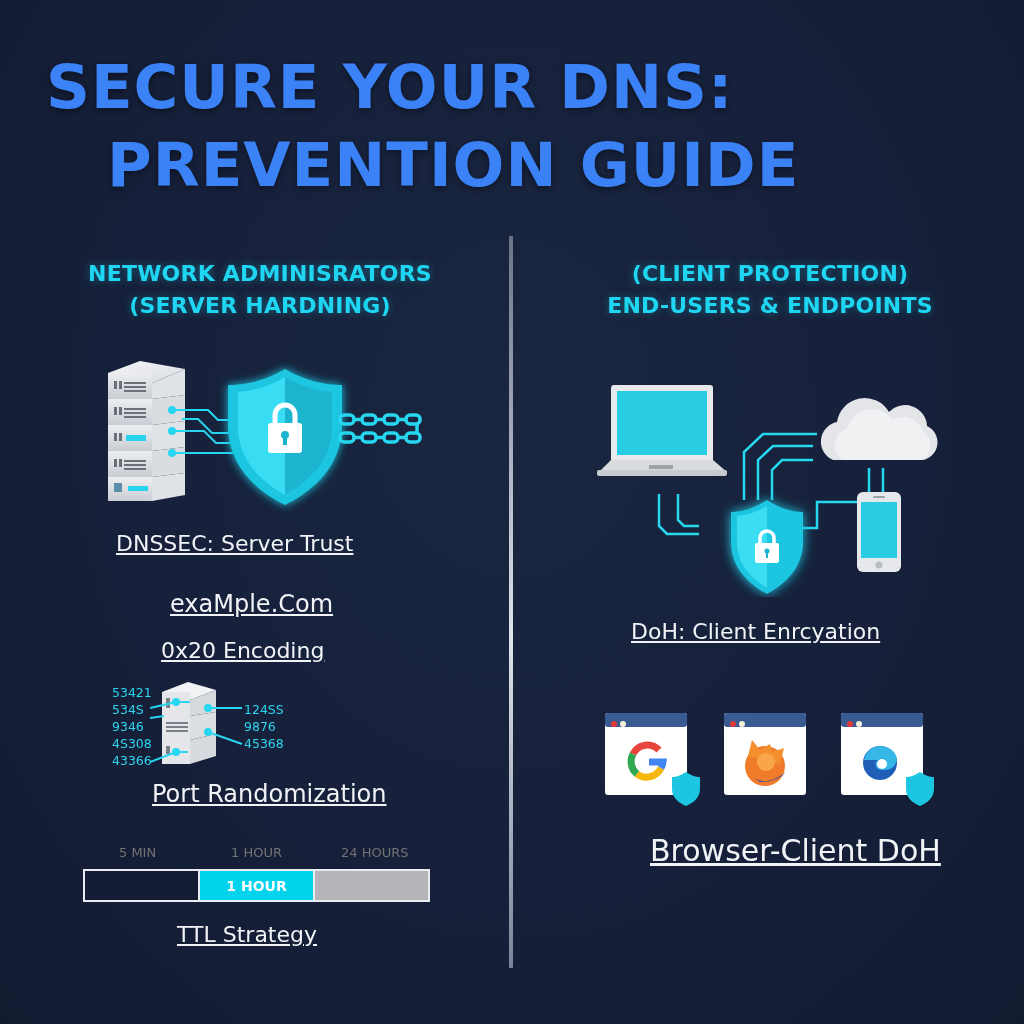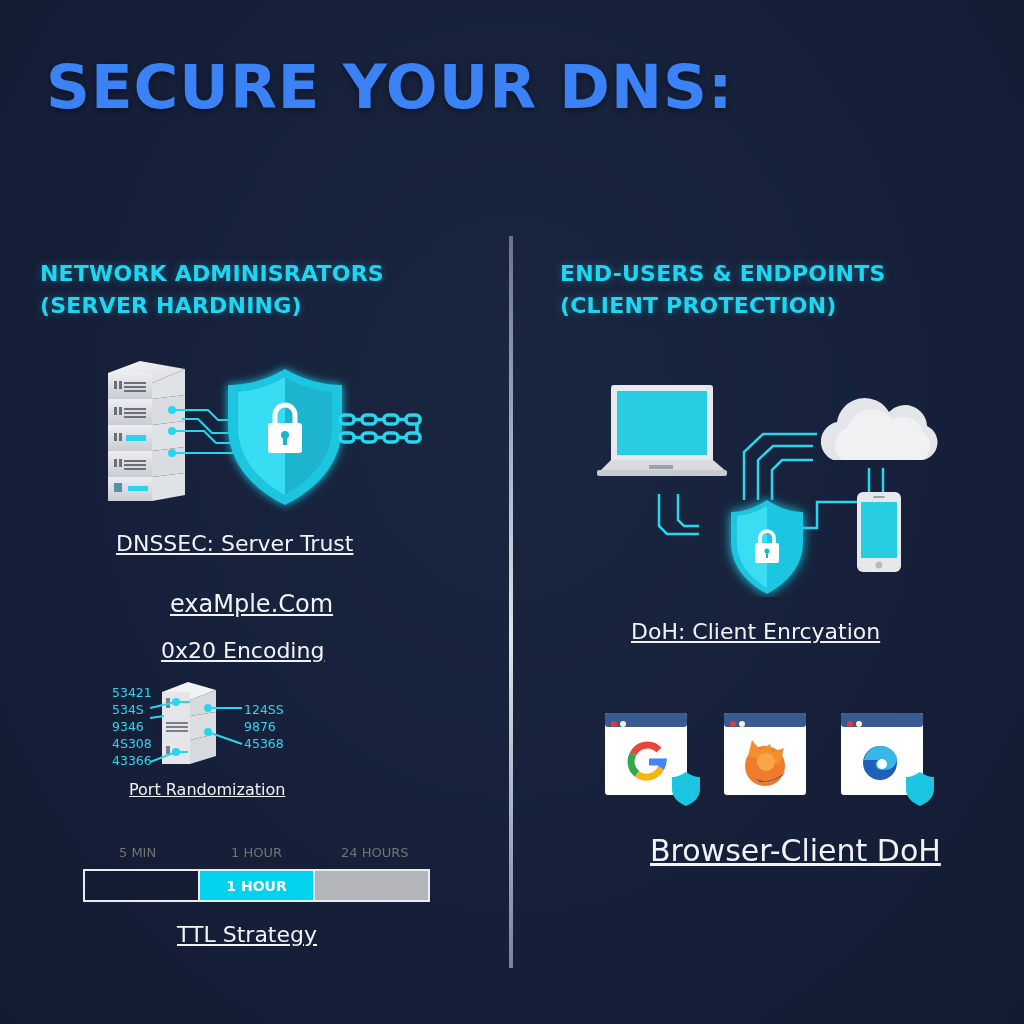--- a/index.html
+++ b/index.html
@@ -20,21 +20,21 @@
     .title .l1 { display: block; padding-left: 46px; }
     .title .l2 { display: block; padding-left: 107px; }
 
     .divider {
       position: absolute; left: 509px; top: 236px; width: 4px; height: 732px;
       background: linear-gradient(180deg, #6b7487 0%, #c9d0dc 45%, #dfe4ec 55%, #7b8498 100%);
       border-radius: 1px;
     }
 
     .section-head {
-      position: absolute; 
+      position: absolute; text-align: center;
       font-family: "DejaVu Sans", sans-serif; font-weight: bold;
       font-size: 22px; line-height: 32px; color: #1fd6f2;
       text-shadow: 0 0 8px rgba(31,214,242,0.35);
       letter-spacing: 0.2px;
     }
     .section-head.left { left: 40px; top: 258px; width: 440px; }
     .section-head.right { left: 560px; top: 258px; width: 420px; }
     .section-head span { display: block; }
 
     .caption {
@@ -64,32 +64,33 @@
 
     .watermark { position: absolute; left: 898px; top: 1028px;
       font-family: "DejaVu Sans", sans-serif; font-weight: bold; font-size: 22px;
       color: #8e97a8; letter-spacing: -0.5px; }
   </style>
 </head>
 <body>
 
 <h1 class="title">
   <span class="l1">SECURE YOUR DNS:</span>
+  <span class="l2">PREVENTION GUIDE</span>
 </h1>
 
 <div class="divider"></div>
 
 <div class="section-head left">
   <span>NETWORK ADMINISRATORS</span>
   <span>(SERVER HARDNING)</span>
 </div>
 
 <div class="section-head right">
+  <span>(CLIENT PROTECTION)</span>
   <span>END-USERS &amp; ENDPOINTS</span>
-  <span>(CLIENT PROTECTION)</span>
 </div>
 
 <svg class="illus" style="left:100px;top:355px" width="340" height="160" viewBox="0 0 340 160">
   <defs>
     <linearGradient id="srvTop" x1="0" y1="0" x2="1" y2="1">
         <stop offset="0" stop-color="#f4f5f7"></stop>
         <stop offset="1" stop-color="#d9dce1"></stop>
       </linearGradient>
     <linearGradient id="srvFront" x1="0" y1="0" x2="0" y2="1">
         <stop offset="0" stop-color="#eceef1"></stop>
@@ -226,21 +227,21 @@
     <path d="M0,40 L14,38"></path>
     <circle cx="26" cy="74" r="3" fill="#27d6ef"></circle>
       <path d="M26,74 H38"></path>
       <path d="M0,84 L26,74"></path>
     <circle cx="58" cy="30" r="3" fill="#27d6ef"></circle>
       <path d="M58,30 H92"></path>
     <circle cx="58" cy="54" r="3" fill="#27d6ef"></circle>
       <path d="M58,54 L92,66"></path>
   </g>
 </svg>
-<div class="caption" style="left:129px;top:780px;font-size:16px;">Port Randomization</div>
+<div class="caption" style="left:152px;top:780px;font-size:24px;">Port Randomization</div>
 
 <div class="ttl-labels">
   <span style="left:36px">5 MIN</span>
   <span style="left:148px">1 HOUR</span>
   <span style="left:258px">24 HOURS</span>
 </div>
 <div class="ttl-bar">
   <div class="ttl-seg s1"></div>
   <div class="ttl-seg s2">1 HOUR</div>
   <div class="ttl-seg s3"></div>

